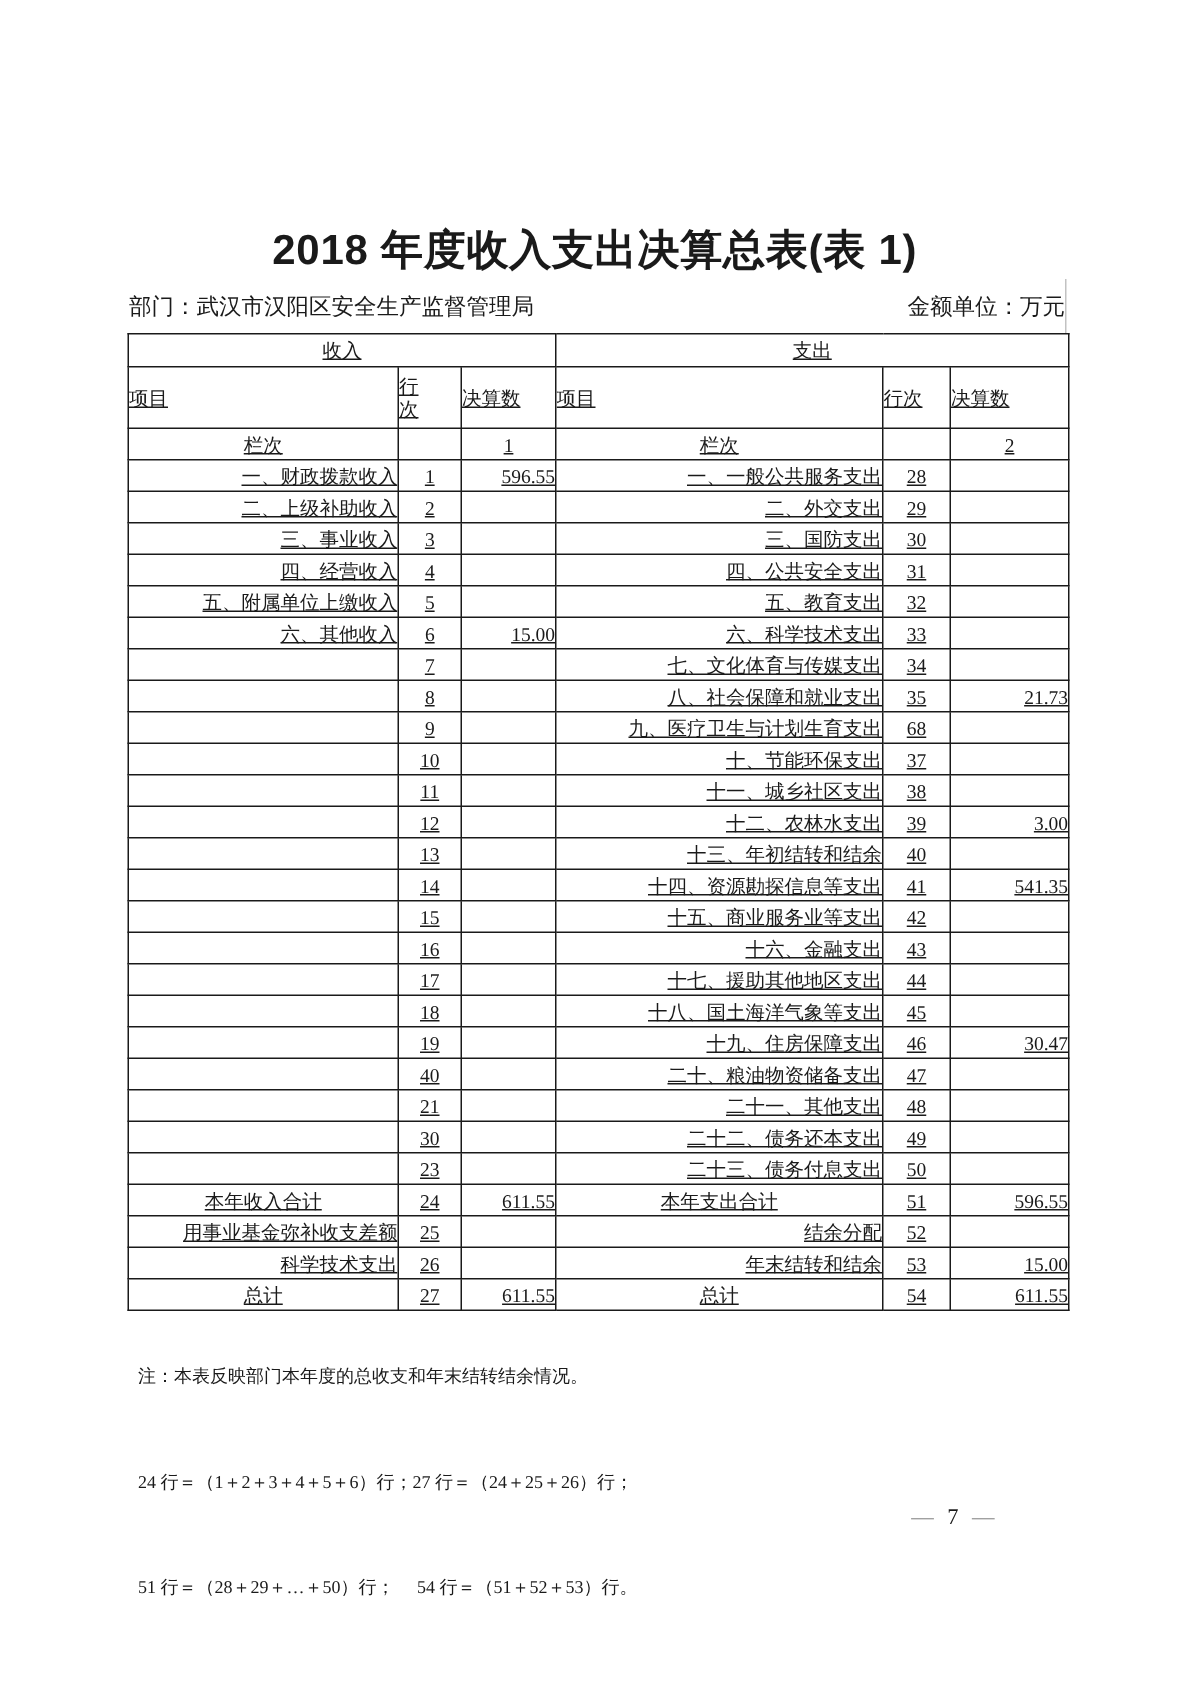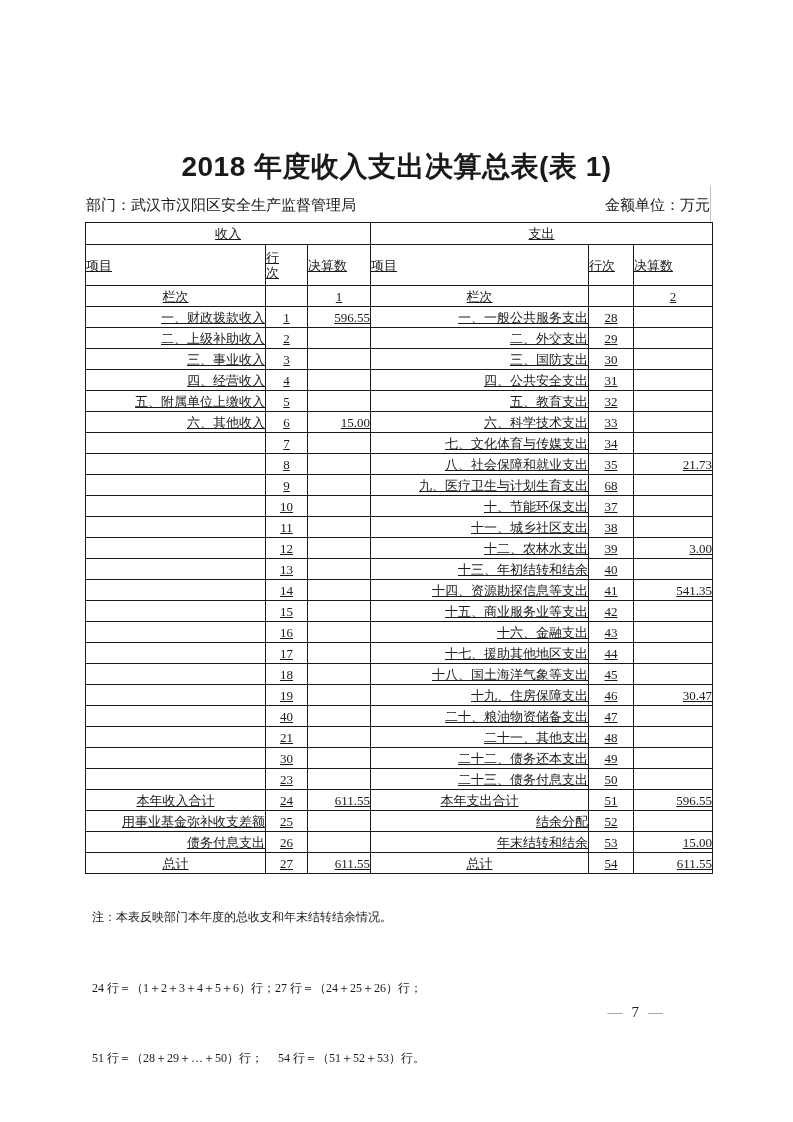--- a/index.html
+++ b/index.html
@@ -277,21 +277,21 @@
         </tr>
         <tr>
           <td class="item">用事业基金弥补收支差额</td>
           <td class="rno">25</td>
           <td class="amt"></td>
           <td class="item">结余分配</td>
           <td class="rno">52</td>
           <td class="amt"></td>
         </tr>
         <tr>
-          <td class="item">债务付息支出</td>
+          <td class="item">科学技术支出</td>
           <td class="rno">26</td>
           <td class="amt"></td>
           <td class="item">年末结转和结余</td>
           <td class="rno">53</td>
           <td class="amt">15.00</td>
         </tr>
         <tr>
           <td class="item center">总计</td>
           <td class="rno">27</td>
           <td class="amt">611.55</td>

